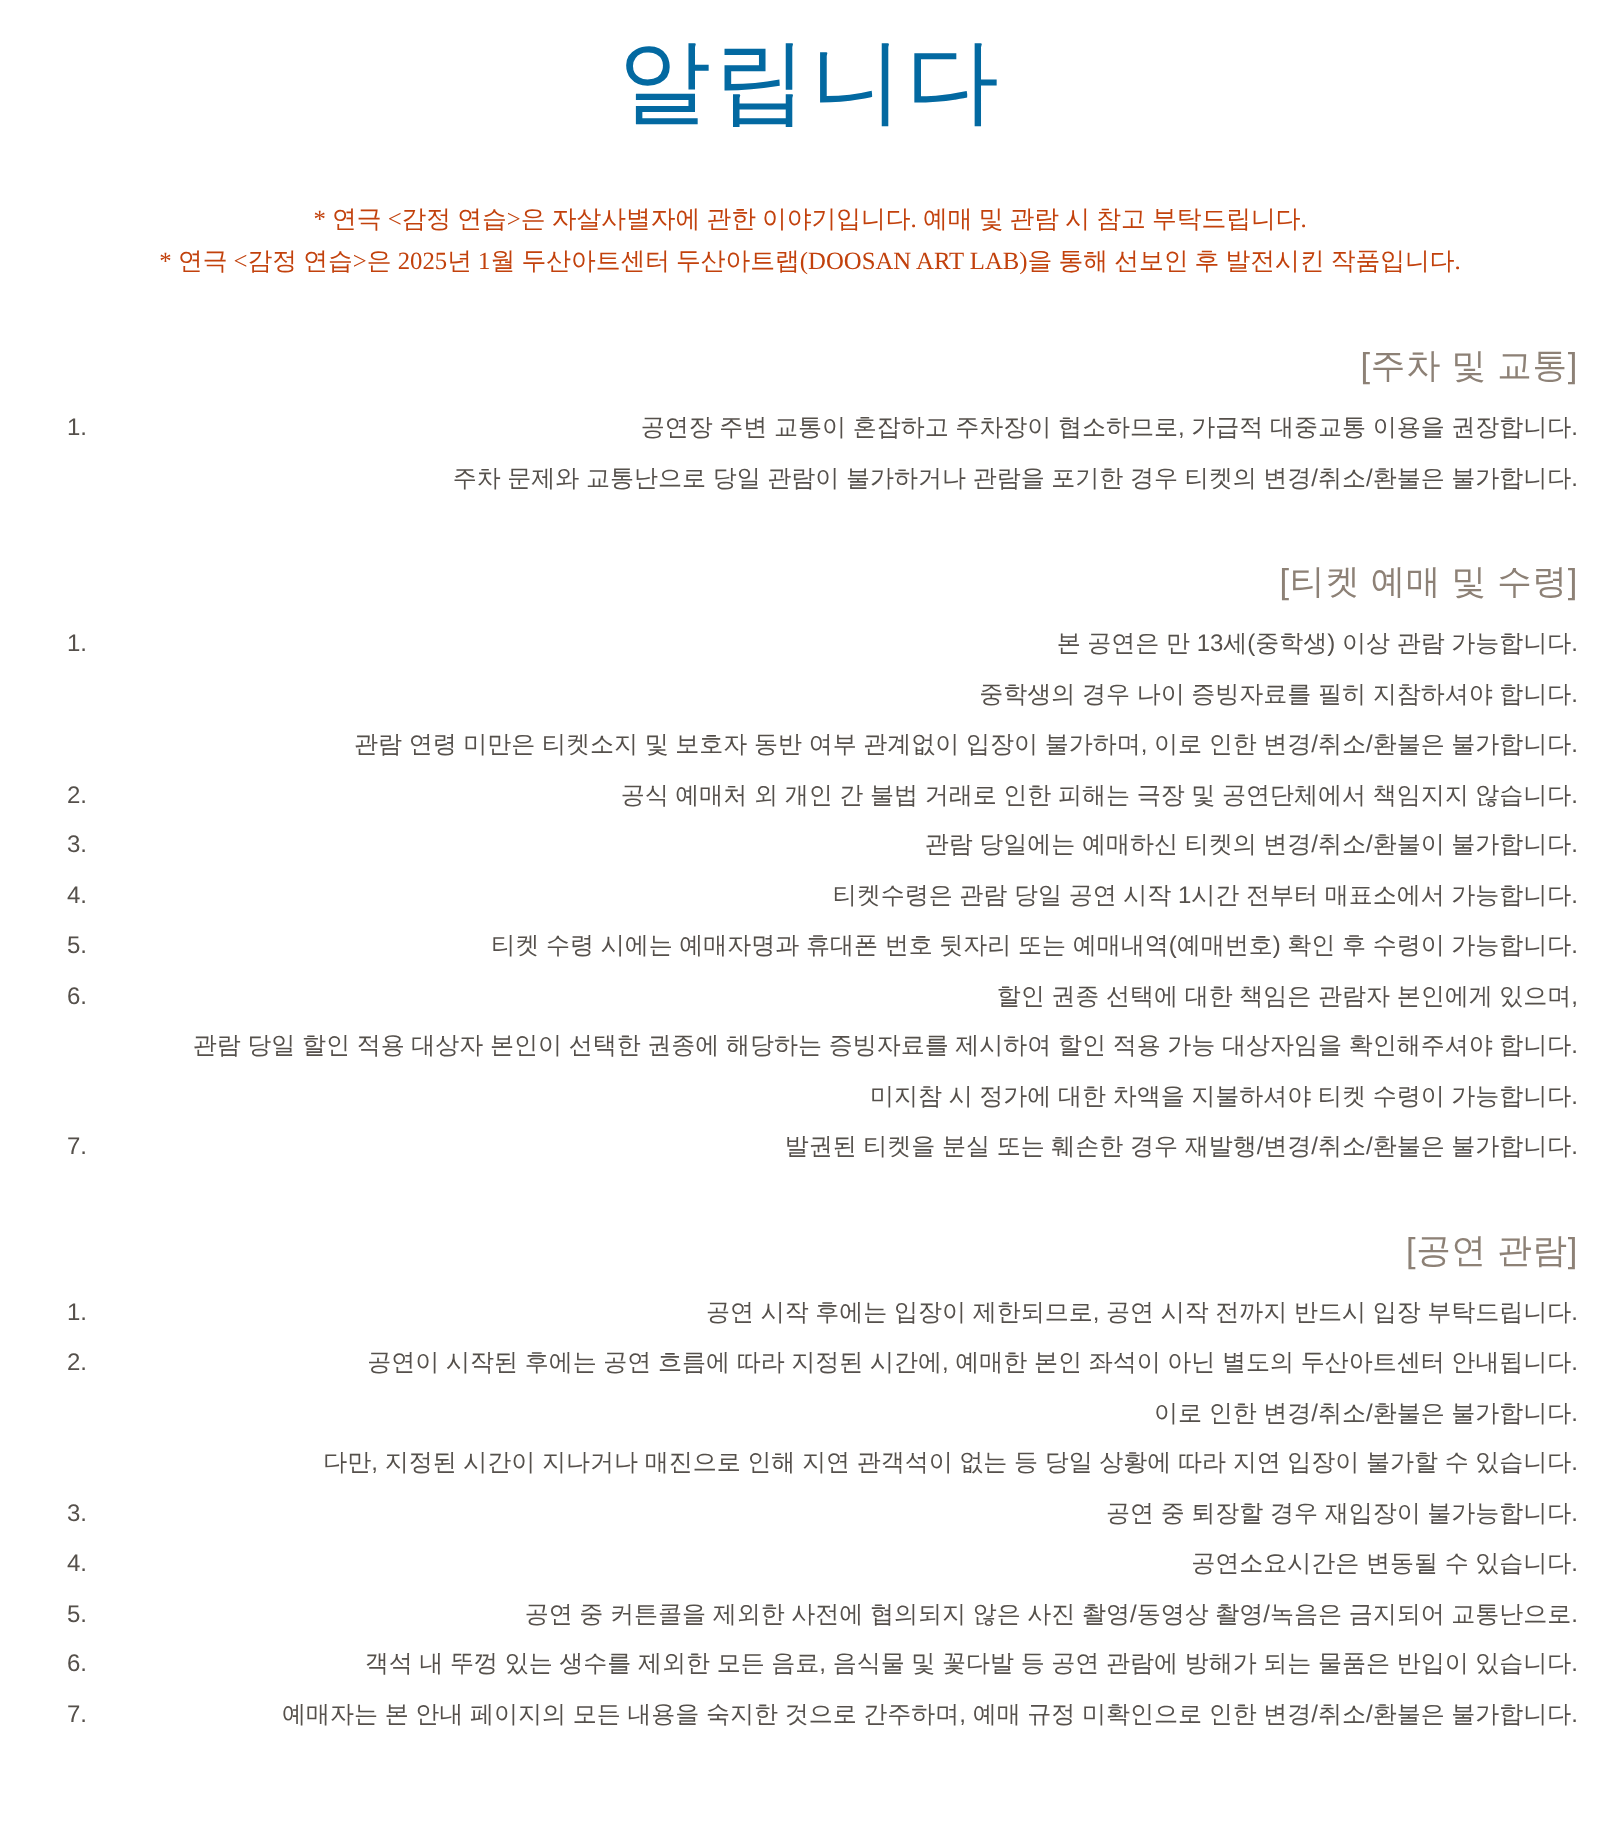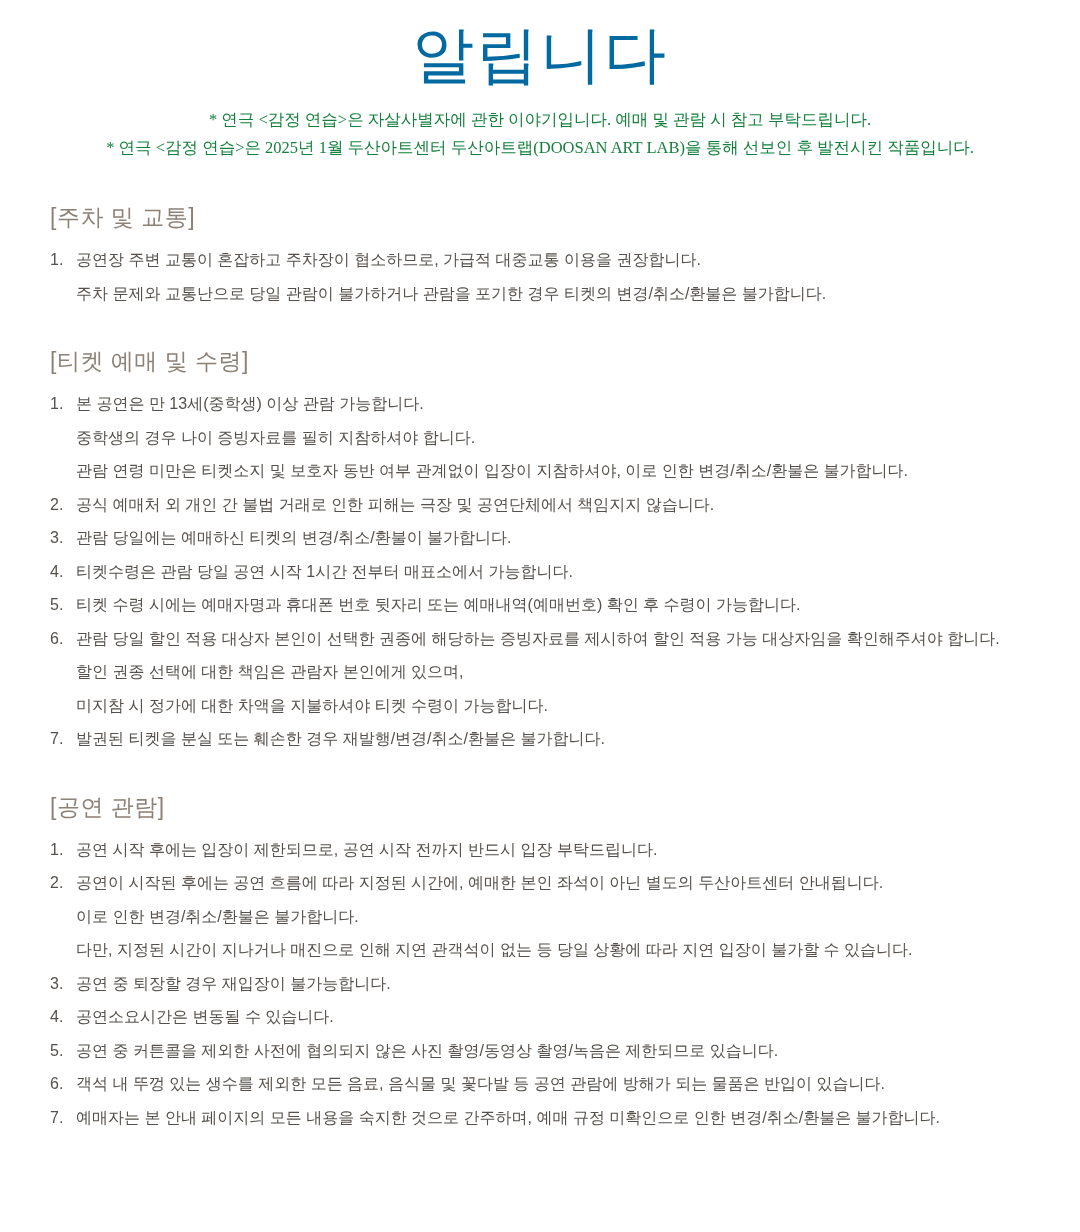--- a/index.html
+++ b/index.html
@@ -23,34 +23,35 @@
     margin: 0;
     text-align: center;
     font-family: "Liberation Serif", "DejaVu Serif", serif;
     font-weight: 500;
     font-size: 62px;
     line-height: 1.0;
     letter-spacing: 2px;
     color: #0369a1;
   }
   .notices {
-    margin-top: 20px;
+    margin-top: 46px;
     text-align: center;
     font-family: "Liberation Serif", "DejaVu Serif", serif;
     font-size: 16.5px;
     line-height: 28px;
-    color: #15803d;
+    color: #c2410c;
   }
   .notices p {
     margin: 0;
   }
   .sections {
     margin-top: 40px;
-    padding-left: 50px;
+    padding-left: 40px;
     padding-right: 28px;
+    text-align: right;
   }
   .notice-section {
     margin-top: 36px;
   }
   .notice-section:first-child {
     margin-top: 0;
   }
   .notice-section:nth-child(3) {
   }
   .sec-heading {
@@ -108,21 +109,21 @@
         </div>
       </section>
       <section class="notice-section">
         <h2 class="sec-heading">[티켓 예매 및 수령]</h2>
         <div class="item-list">
           <div class="item">
             <span class="num">1.</span>
             <div class="lines">
               <div class="line">본 공연은 만 13세(중학생) 이상 관람 가능합니다.</div>
               <div class="line">중학생의 경우 나이 증빙자료를 필히 지참하셔야 합니다.</div>
-              <div class="line">관람 연령 미만은 티켓소지 및 보호자 동반 여부 관계없이 입장이 지참하셔야, 이로 인한 변경/취소/환불은 불가합니다.</div>
+              <div class="line">관람 연령 미만은 티켓소지 및 보호자 동반 여부 관계없이 입장이 불가하며, 이로 인한 변경/취소/환불은 불가합니다.</div>
             </div>
           </div>
           <div class="item">
             <span class="num">2.</span>
             <div class="lines">
               <div class="line">공식 예매처 외 개인 간 불법 거래로 인한 피해는 극장 및 공연단체에서 책임지지 않습니다.</div>
             </div>
           </div>
           <div class="item">
             <span class="num">3.</span>
@@ -138,22 +139,22 @@
           </div>
           <div class="item">
             <span class="num">5.</span>
             <div class="lines">
               <div class="line">티켓 수령 시에는 예매자명과 휴대폰 번호 뒷자리 또는 예매내역(예매번호) 확인 후 수령이 가능합니다.</div>
             </div>
           </div>
           <div class="item">
             <span class="num">6.</span>
             <div class="lines">
+              <div class="line">할인 권종 선택에 대한 책임은 관람자 본인에게 있으며,</div>
               <div class="line">관람 당일 할인 적용 대상자 본인이 선택한 권종에 해당하는 증빙자료를 제시하여 할인 적용 가능 대상자임을 확인해주셔야 합니다.</div>
-              <div class="line">할인 권종 선택에 대한 책임은 관람자 본인에게 있으며,</div>
               <div class="line">미지참 시 정가에 대한 차액을 지불하셔야 티켓 수령이 가능합니다.</div>
             </div>
           </div>
           <div class="item">
             <span class="num">7.</span>
             <div class="lines">
               <div class="line">발권된 티켓을 분실 또는 훼손한 경우 재발행/변경/취소/환불은 불가합니다.</div>
             </div>
           </div>
         </div>
@@ -183,21 +184,21 @@
           </div>
           <div class="item">
             <span class="num">4.</span>
             <div class="lines">
               <div class="line">공연소요시간은 변동될 수 있습니다.</div>
             </div>
           </div>
           <div class="item">
             <span class="num">5.</span>
             <div class="lines">
-              <div class="line">공연 중 커튼콜을 제외한 사전에 협의되지 않은 사진 촬영/동영상 촬영/녹음은 제한되므로 있습니다.</div>
+              <div class="line">공연 중 커튼콜을 제외한 사전에 협의되지 않은 사진 촬영/동영상 촬영/녹음은 금지되어 교통난으로.</div>
             </div>
           </div>
           <div class="item">
             <span class="num">6.</span>
             <div class="lines">
               <div class="line">객석 내 뚜껑 있는 생수를 제외한 모든 음료, 음식물 및 꽃다발 등 공연 관람에 방해가 되는 물품은 반입이 있습니다.</div>
             </div>
           </div>
           <div class="item">
             <span class="num">7.</span>

